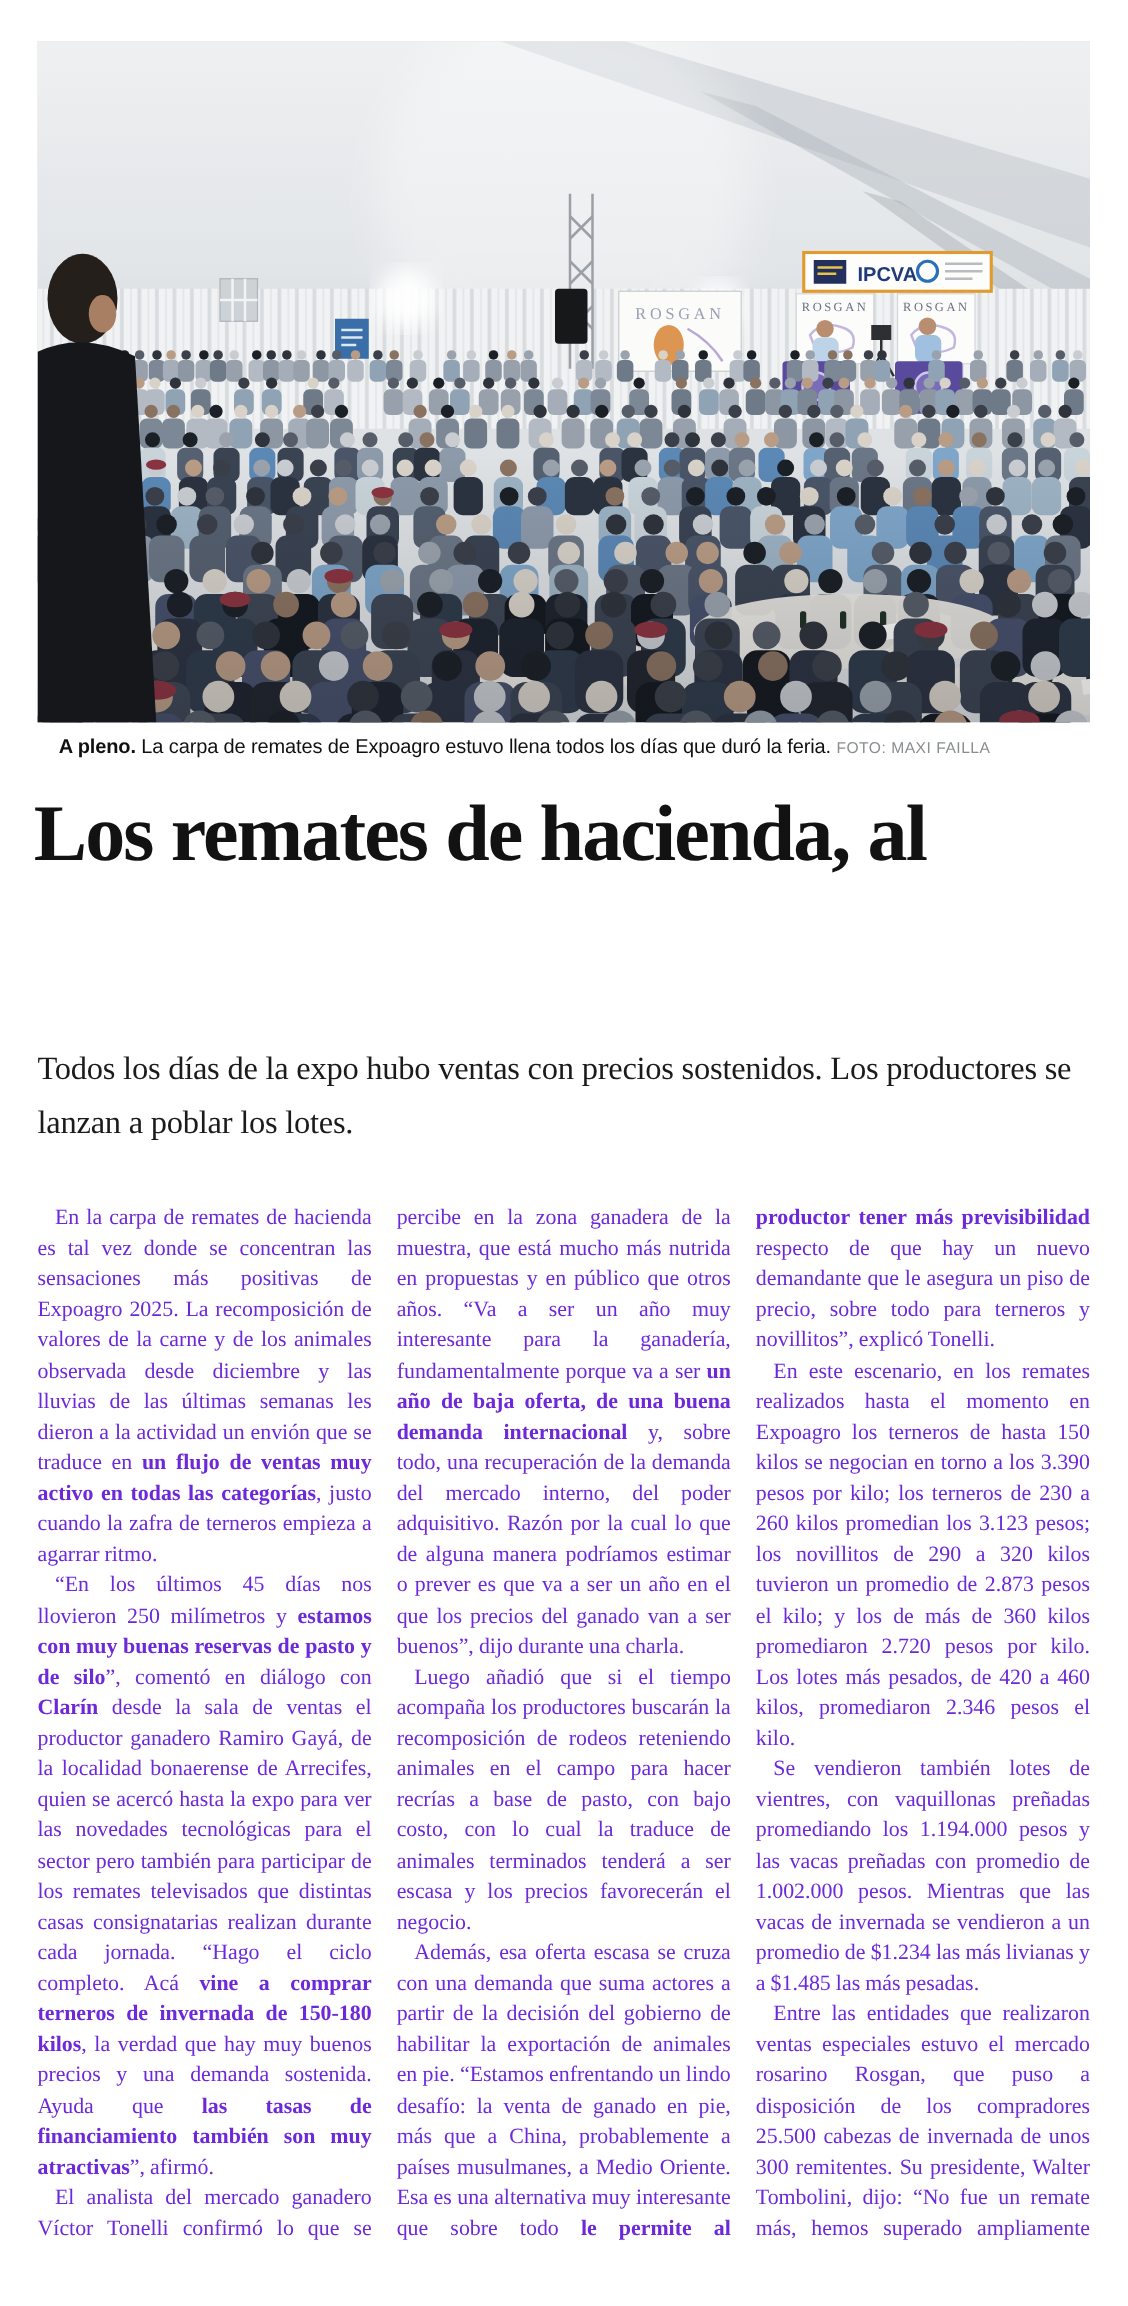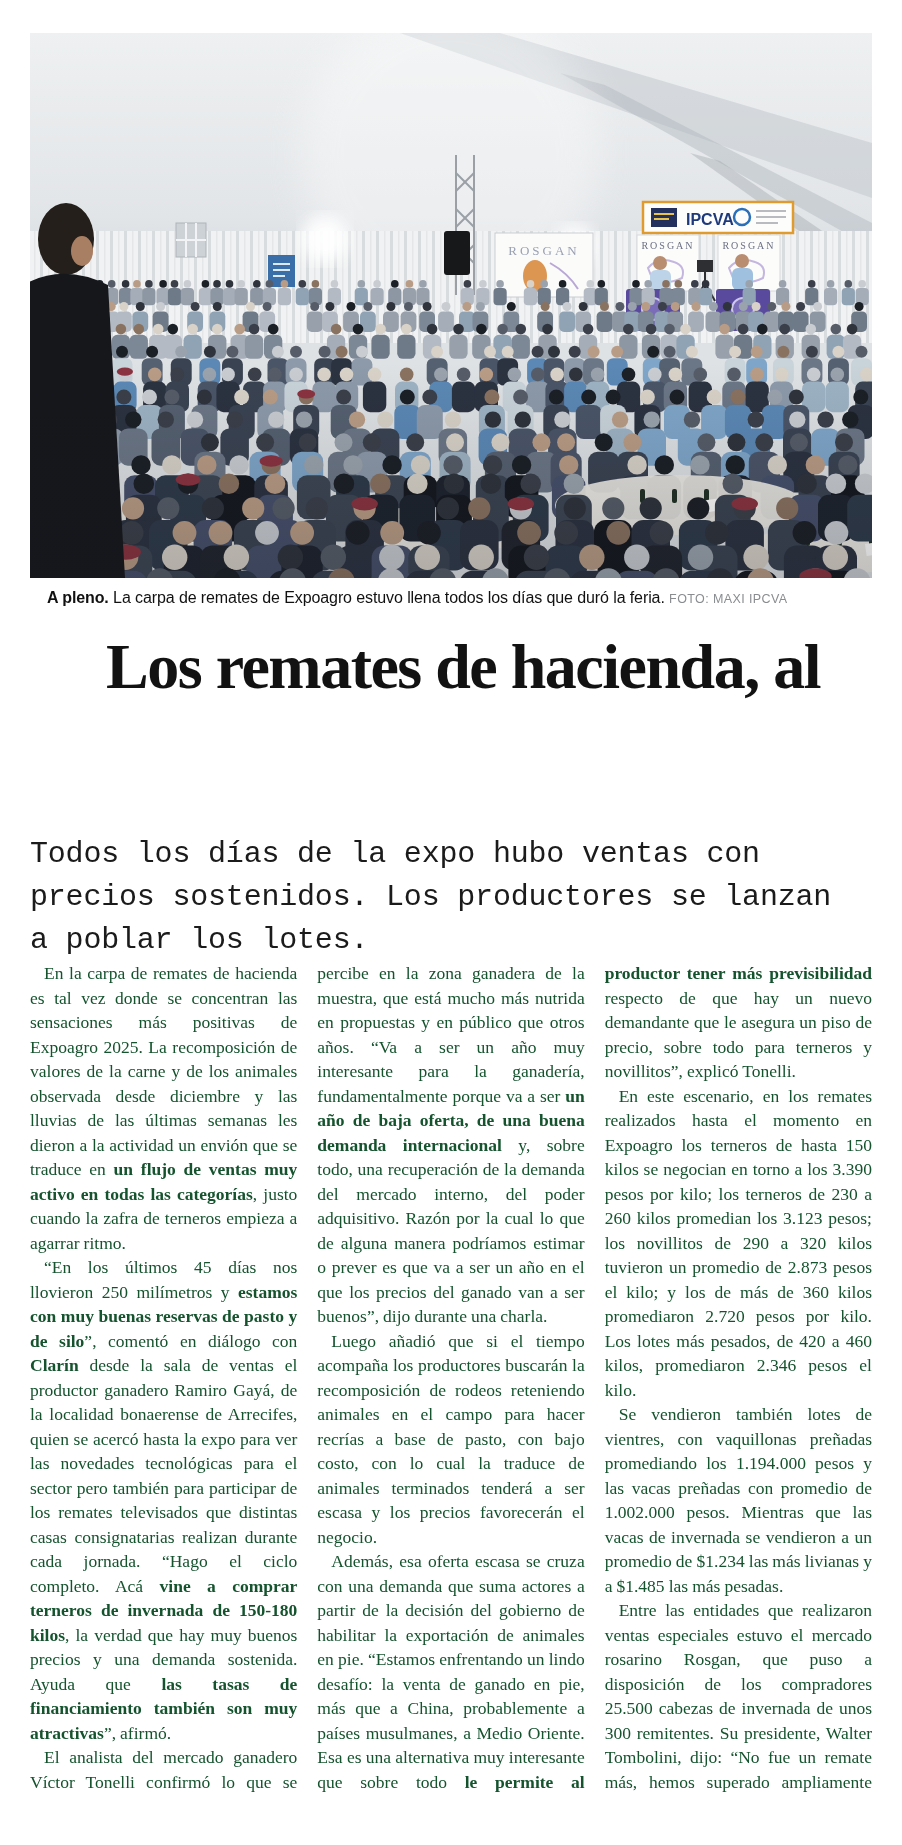--- a/index.html
+++ b/index.html
@@ -13,26 +13,26 @@
   .photo svg{display:block;}
   
   .caption{left:30px;top:587px;width:842px;font-family:"Liberation Sans",sans-serif;
     font-size:16px;line-height:22px;color:#111;letter-spacing:-0.1px;}
   .caption .lead{font-weight:bold;margin-left:17px;}
   .caption .credit{color:#8a8d90;font-size:12.5px;letter-spacing:0.4px;}
   
   .headline{left:27px;top:628px;width:872px;font-weight:bold;color:#121212;
     font-size:64px;line-height:78px;letter-spacing:-1.5px;font-family:"Liberation Serif",serif;}
   
-  .subhead{left:30px;top:833px;width:830px;font-size:30px;line-height:43px;color:#1b1b1b;
-    letter-spacing:-0.2px;font-family:Liberation Mono, monospace;}
+  .subhead{left:30px;top:833px;width:830px;font-size:26px;line-height:43px;color:#1b1b1b;
+    letter-spacing:-0.2px;}
   
   .body-cols{left:30px;top:961px;width:842px;height:838px;
     column-count:3;column-gap:20px;column-fill:auto;
-    text-align:justify;font-size:17.5px;line-height:24.5px;color:#14532d;
+    text-align:justify;font-size:17.5px;line-height:24.5px;color:#6d28d9;
     overflow:hidden;hyphens:auto;-webkit-hyphens:auto;word-spacing:-0.3px;}
   .body-cols p{margin:0;text-indent:14px;}
   .b{font-weight:bold;}
 </style>
 </head>
 <body>
 
 <div class="abs photo">
   <svg width="842" height="545" viewBox="0 0 842 545" xmlns="http://www.w3.org/2000/svg">
     <defs>
@@ -928,24 +928,24 @@
       <path d="M-12 255 Q30 228 78 252 L95 545 L-12 545 Z" fill="#16171b"></path>
     </g>
 
     <rect x="0" y="330" width="842" height="215" fill="url(#vig)"></rect>
   </svg>
 </div>
 
 <div class="abs caption">
   <span class="lead">A pleno.</span>
   <span>La carpa de remates de Expoagro estuvo llena todos los días que duró la feria.</span>
-  <span class="credit">FOTO: MAXI IPCVA</span>
+  <span class="credit">FOTO: MAXI FAILLA</span>
 </div>
 
-<h1 class="abs headline" style="margin:0;text-align:center;">
+<h1 class="abs headline" style="margin:0;">
   <div>Los remates de hacienda, al</div>
 </h1>
 
 <div class="abs subhead">Todos los días de la expo hubo ventas con precios sostenidos. Los productores se lanzan a poblar los lotes.</div>
 
 <div class="abs body-cols" id="article-body">
     <p><span>En la carpa de remates de hacienda es tal vez donde se concentran las sensaciones más positivas de Expoagro 2025. La recomposición de valores de la carne y de los animales observada desde diciembre y las lluvias de las últimas semanas les dieron a la actividad un envión que se traduce en </span><span class="b">un flujo de ventas muy activo en todas las categorías</span><span>, justo cuando la zafra de terneros empieza a agarrar ritmo.</span></p>
     <p><span>“En los últimos 45 días nos llovieron 250 milímetros y </span><span class="b">estamos con muy buenas reservas de pasto y de silo</span><span>”, comentó en diálogo con </span><span class="b">Clarín</span><span> desde la sala de ventas el productor ganadero Ramiro Gayá, de la localidad bonaerense de Arrecifes, quien se acercó hasta la expo para ver las novedades tecnológicas para el sector pero también para participar de los remates televisados que distintas casas consignatarias realizan durante cada jornada. “Hago el ciclo completo. Acá </span><span class="b">vine a comprar terneros de invernada de 150-180 kilos</span><span>, la verdad que hay muy buenos precios y una demanda sostenida. Ayuda que </span><span class="b">las tasas de financiamiento también son muy atractivas</span><span>”, afirmó.</span></p>
     <p><span>El analista del mercado ganadero Víctor Tonelli confirmó lo que se percibe en la zona ganadera de la muestra, que está mucho más nutrida en propuestas y en público que otros años. “Va a ser un año muy interesante para la ganadería, fundamentalmente porque va a ser </span><span class="b">un año de baja oferta, de una buena demanda internacional</span><span> y, sobre todo, una recuperación de la demanda del mercado interno, del poder adquisitivo. Razón por la cual lo que de alguna manera podríamos estimar o prever es que va a ser un año en el que los precios del ganado van a ser buenos”, dijo durante una charla.</span></p>
     <p><span>Luego añadió que si el tiempo acompaña los productores buscarán la recomposición de rodeos reteniendo animales en el campo para hacer recrías a base de pasto, con bajo costo, con lo cual la traduce de animales terminados tenderá a ser escasa y los precios favorecerán el negocio.</span></p>

